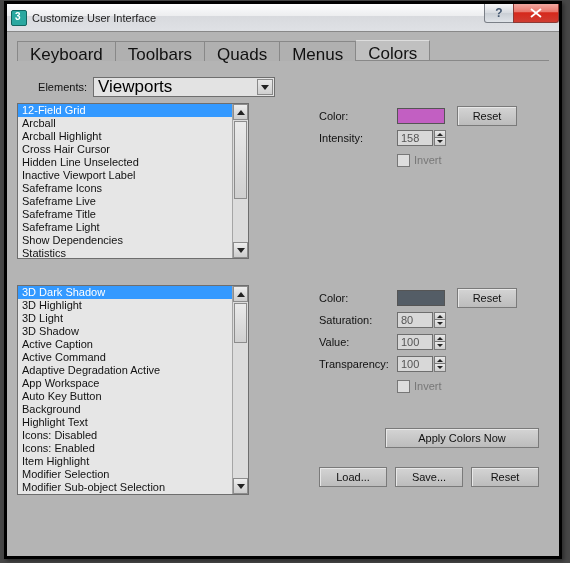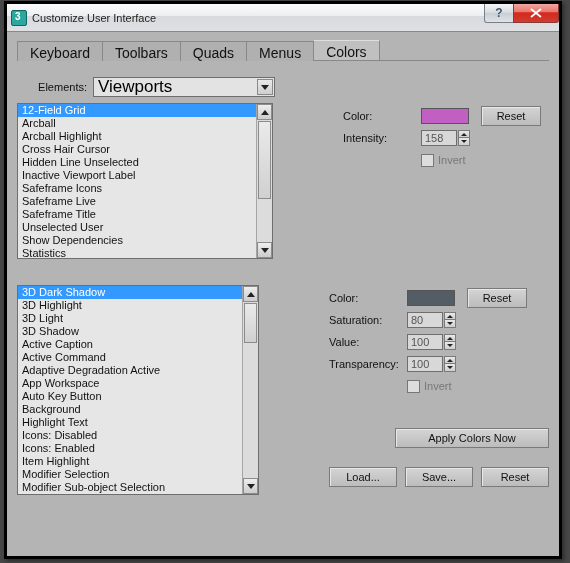--- a/index.html
+++ b/index.html
@@ -88,21 +88,21 @@
     height: 21px;
   }
   .tab {
     padding: 3px 12px 3px 12px;
     border: 1px solid #888;
     border-bottom: none;
     background: #b0b0b0;
     margin-right: 0px;
     position: relative;
     top: 1px;
-    font-size: 14px;
+    font-size: 17px;
     color: #111;
   }
   .tab + .tab { margin-left: -1px; }
   .tab.active {
     background: #c0c0c0;
     border-top: 1px solid #ddd;
     top: 0px;
     padding-top: 3px;
     padding-bottom: 4px;
     z-index: 2;
@@ -143,21 +143,21 @@
   }
   .tri-down {
     width:0;height:0;border-left:4px solid transparent;border-right:4px solid transparent;border-top:5px solid #222;
   }
 
   .list-control-row {
     display: flex;
     align-items: flex-start;
   }
   .listbox {
-    width: 256px;
+    width: 232px;
     border: 1px solid #6e6e6e;
     background: #e6e6e6;
     overflow: hidden;
     position: relative;
   }
   .listbox .items {
     position: absolute;
     top:0;left:0;right:16px;bottom:0;
     overflow: hidden;
   }
@@ -314,21 +314,21 @@
           <div class="items" id="elements-list">
                 <div class="item selected">12-Field Grid</div>
                 <div class="item">Arcball</div>
                 <div class="item">Arcball Highlight</div>
                 <div class="item">Cross Hair Cursor</div>
                 <div class="item">Hidden Line Unselected</div>
                 <div class="item">Inactive Viewport Label</div>
                 <div class="item">Safeframe Icons</div>
                 <div class="item">Safeframe Live</div>
                 <div class="item">Safeframe Title</div>
-                <div class="item">Unselected User</div>
+                <div class="item">Safeframe Light</div>
                 <div class="item">Show Dependencies</div>
                 <div class="item">Statistics</div>
               </div>
           <div class="sb">
             <div class="sb-btn">
                   <div class="tri-up"></div>
                 </div>
             <div class="thumb" style="top:17px;height:78px;"></div>
             <div class="sb-btn bottom">
                   <div class="tri-down"></div>

